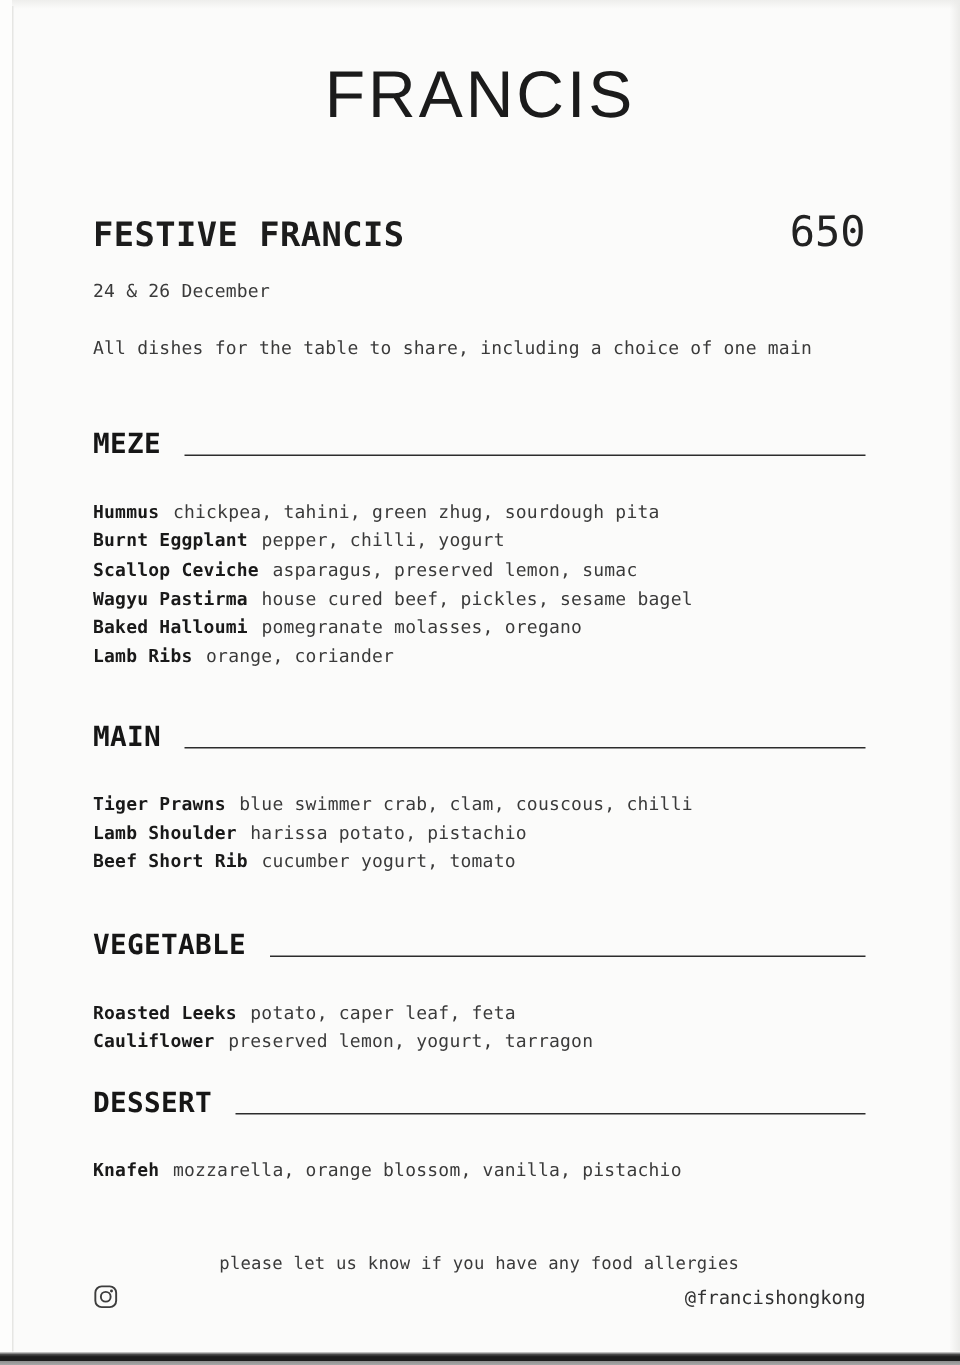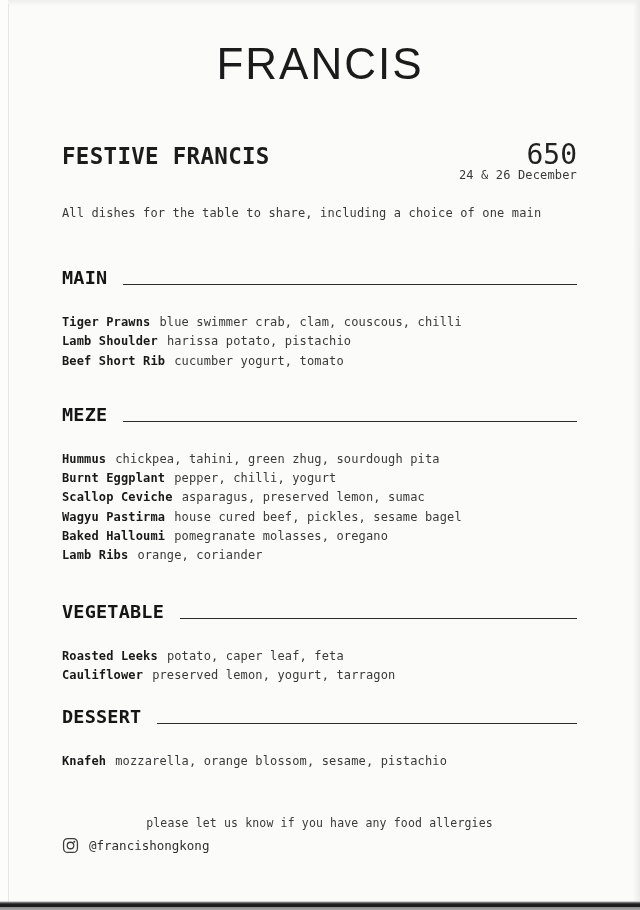--- a/index.html
+++ b/index.html
@@ -68,25 +68,25 @@
     white-space: nowrap;
   }
   .menu-price {
     font-size: 28px;
     font-weight: 400;
     color: #222;
     line-height: 24px;
   }
 
   .dates {
+    margin-top: 18px;
     font-size: 12px;
     line-height: 15px;
     letter-spacing: 0.15px;
     color: #3a3a3a;
-    text-align: right;
   }
   .note {
     margin-top: 23px;
     font-size: 12px;
     line-height: 15px;
     letter-spacing: 0.15px;
     color: #3a3a3a;
     white-space: nowrap;
   }
 
@@ -129,21 +129,21 @@
   .footer { margin-top: 44px; text-align: center; }
   .allergy {
     font-size: 11.5px;
     line-height: 14px;
     letter-spacing: 0.15px;
     color: #3a3a3a;
   }
   .insta-row {
     margin-top: 7px;
     display: flex;
-    justify-content: flex-start;
+    justify-content: space-between;
     align-items: center;
     gap: 10px;
     font-size: 12.5px;
     color: #303030;
     line-height: 18px;
   }
   .insta-icon { display: inline-flex; }
   .insta-icon svg { display: block; }
 </style>
 </head>
@@ -161,62 +161,62 @@
 
   <div class="header-row">
     <div class="menu-title">FESTIVE FRANCIS</div>
     <div class="menu-price">650</div>
   </div>
 
   <div class="dates">24 &amp; 26 December</div>
   <div class="note">All dishes for the table to share, including a choice of one main</div>
 
   <div id="sections">
-      <section class="section">
-        <div class="section-heading">
-          <span class="heading-text">MAIN</span>
-          <span class="rule"></span>
-        </div>
-        <div class="items">
-          <div class="item"><span class="item-name">Tiger Prawns</span><span class="item-desc">blue swimmer crab, clam, couscous, chilli</span></div>
-          <div class="item"><span class="item-name">Lamb Shoulder</span><span class="item-desc">harissa potato, pistachio</span></div>
-          <div class="item"><span class="item-name">Beef Short Rib</span><span class="item-desc">cucumber yogurt, tomato</span></div>
-        </div>
-      </section>
       <section class="section">
         <div class="section-heading">
           <span class="heading-text">MEZE</span>
           <span class="rule"></span>
         </div>
         <div class="items">
           <div class="item"><span class="item-name">Hummus</span><span class="item-desc">chickpea, tahini, green zhug, sourdough pita</span></div>
           <div class="item"><span class="item-name">Burnt Eggplant</span><span class="item-desc">pepper, chilli, yogurt</span></div>
           <div class="item"><span class="item-name">Scallop Ceviche</span><span class="item-desc">asparagus, preserved lemon, sumac</span></div>
           <div class="item"><span class="item-name">Wagyu Pastirma</span><span class="item-desc">house cured beef, pickles, sesame bagel</span></div>
           <div class="item"><span class="item-name">Baked Halloumi</span><span class="item-desc">pomegranate molasses, oregano</span></div>
           <div class="item"><span class="item-name">Lamb Ribs</span><span class="item-desc">orange, coriander</span></div>
         </div>
       </section>
       <section class="section">
         <div class="section-heading">
+          <span class="heading-text">MAIN</span>
+          <span class="rule"></span>
+        </div>
+        <div class="items">
+          <div class="item"><span class="item-name">Tiger Prawns</span><span class="item-desc">blue swimmer crab, clam, couscous, chilli</span></div>
+          <div class="item"><span class="item-name">Lamb Shoulder</span><span class="item-desc">harissa potato, pistachio</span></div>
+          <div class="item"><span class="item-name">Beef Short Rib</span><span class="item-desc">cucumber yogurt, tomato</span></div>
+        </div>
+      </section>
+      <section class="section">
+        <div class="section-heading">
           <span class="heading-text">VEGETABLE</span>
           <span class="rule"></span>
         </div>
         <div class="items">
           <div class="item"><span class="item-name">Roasted Leeks</span><span class="item-desc">potato, caper leaf, feta</span></div>
           <div class="item"><span class="item-name">Cauliflower</span><span class="item-desc">preserved lemon, yogurt, tarragon</span></div>
         </div>
       </section>
       <section class="section">
         <div class="section-heading">
           <span class="heading-text">DESSERT</span>
           <span class="rule"></span>
         </div>
         <div class="items">
-          <div class="item"><span class="item-name">Knafeh</span><span class="item-desc">mozzarella, orange blossom, sesame, pistachio</span></div>
+          <div class="item"><span class="item-name">Knafeh</span><span class="item-desc">mozzarella, orange blossom, vanilla, pistachio</span></div>
         </div>
       </section>
     </div>
 
   <div class="footer">
     <div class="allergy">please let us know if you have any food allergies</div>
     <div class="insta-row">
       <span class="insta-icon">
         <svg width="17" height="17" viewBox="0 0 24 24" fill="none" xmlns="http://www.w3.org/2000/svg">
           <rect x="2.2" y="2.2" width="19.6" height="19.6" rx="6" stroke="#3d3d3d" stroke-width="1.8"></rect>

